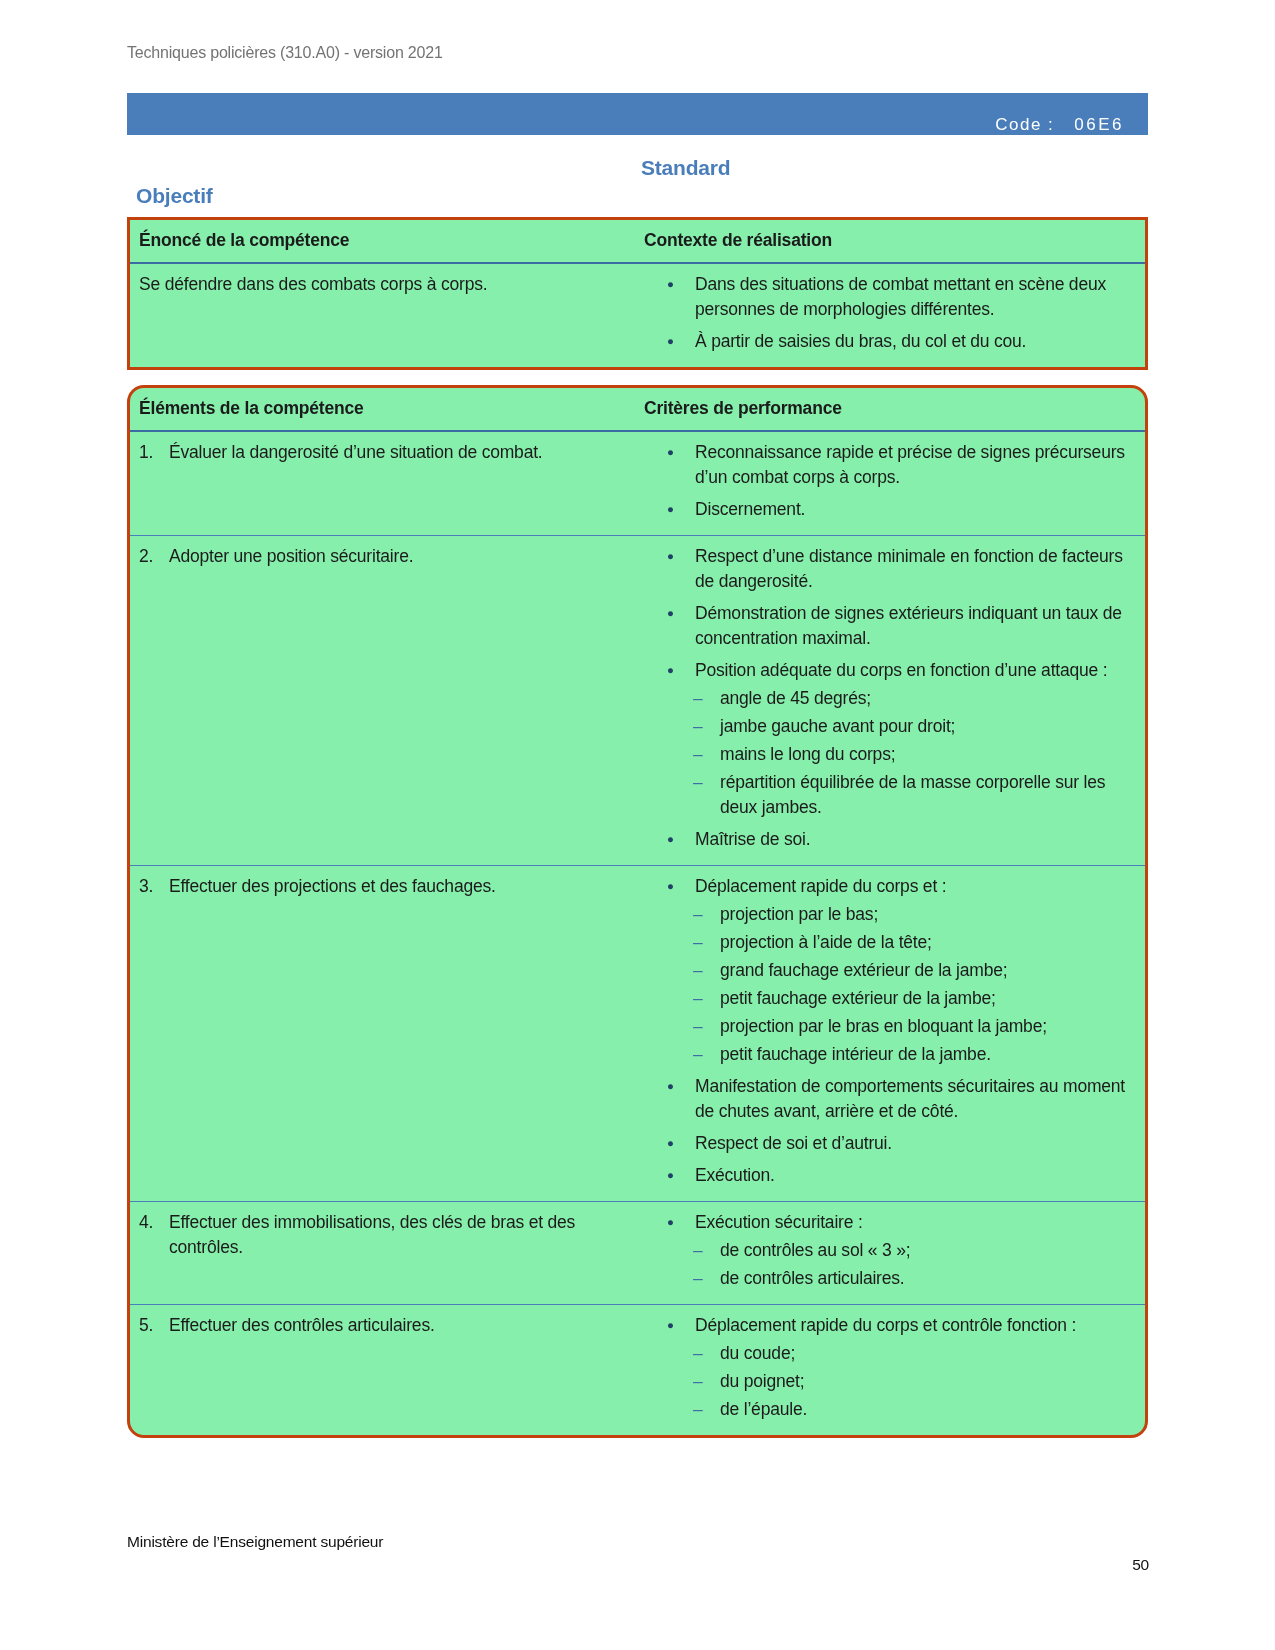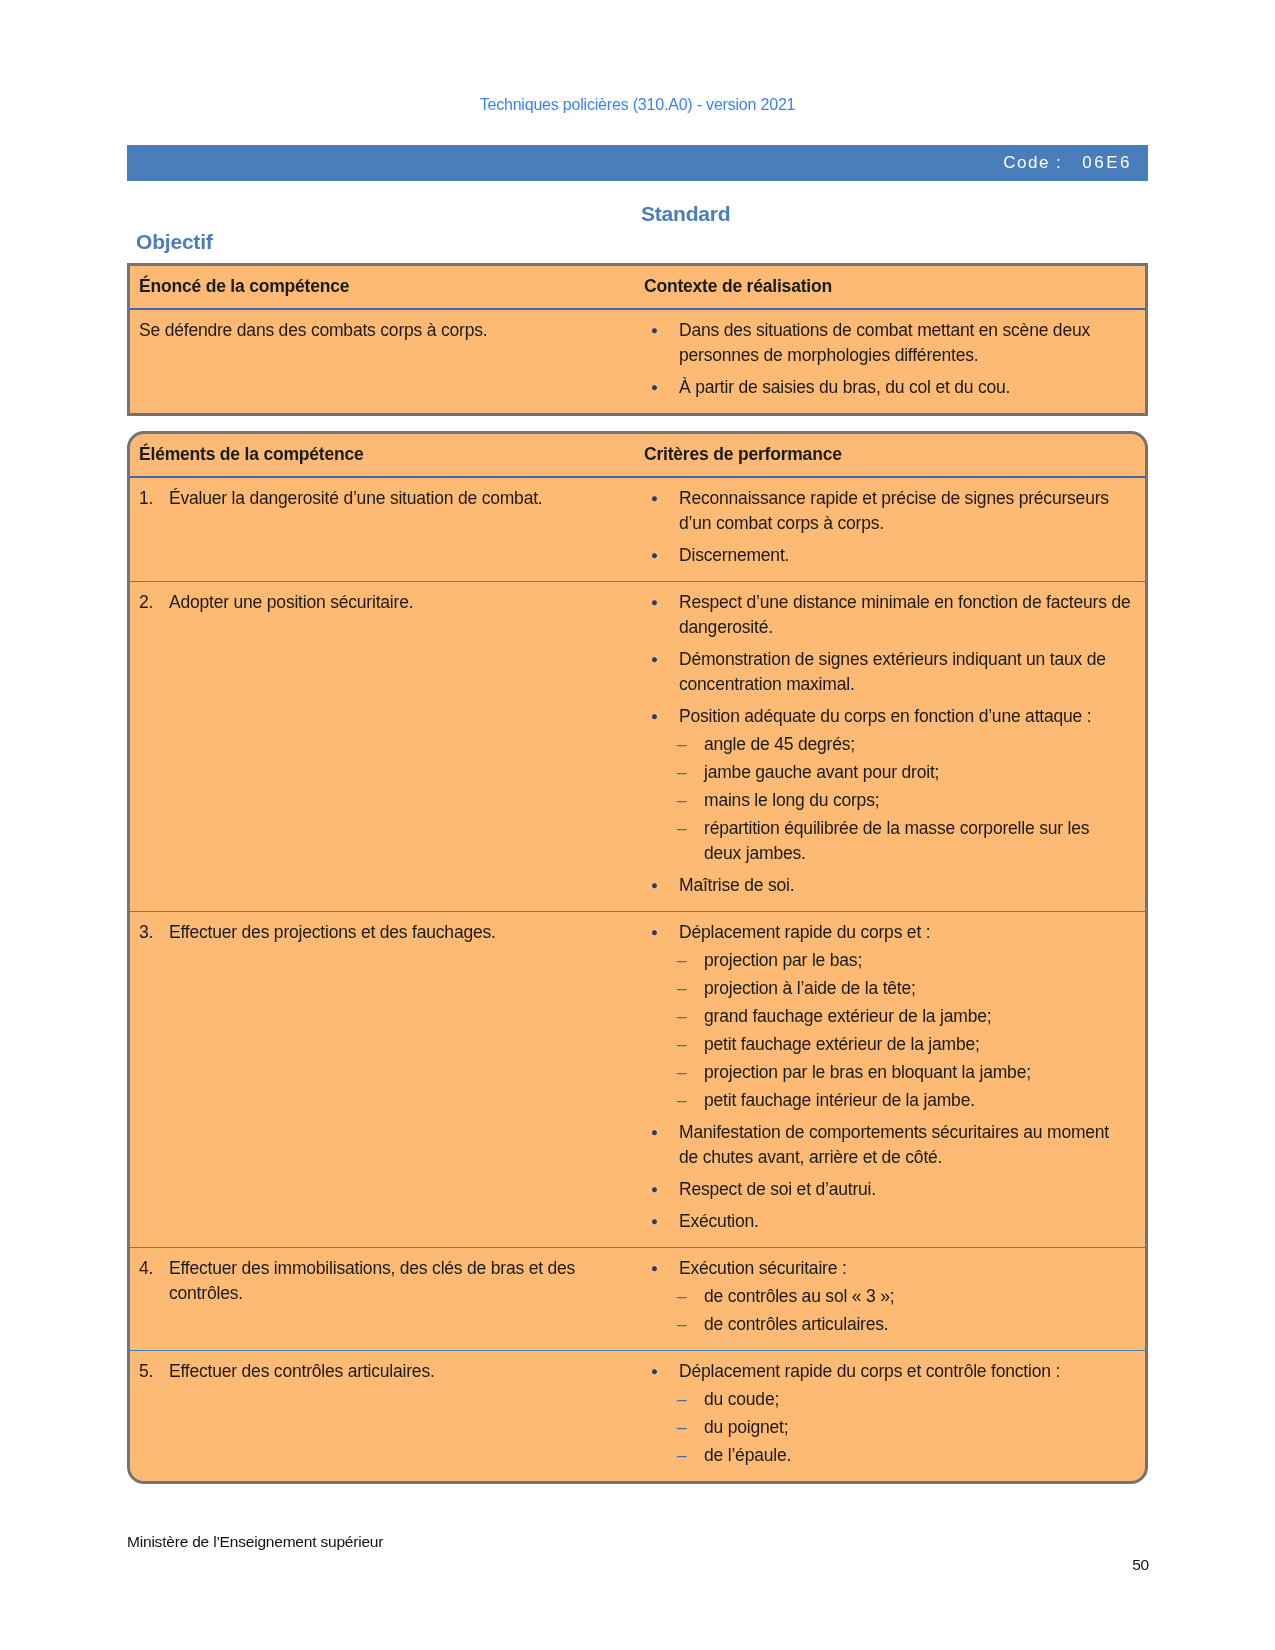--- a/index.html
+++ b/index.html
@@ -4,42 +4,42 @@
 <style>
   html, body { margin:0; padding:0; background:#ffffff; }
   .page {
     position:relative; width:1275px; height:1650px;
     font-family:"Liberation Sans", sans-serif;
     color:#1b1b1b; background:#ffffff; overflow:hidden;
     letter-spacing:-0.2px;
   }
   .content { position:absolute; left:127px; top:0; width:1021px; }
 
-  .running-head { padding-top:96px; font-size:16px; color:#3b82f6;text-align:center; }
+  .running-head { padding-top:44px; font-size:16px; color:#737373; }
 
   .code-bar {
-    margin-top:31px; height:36px; background:#4a7ebb; color:#ffffff;
-    display:flex; align-items:center; justify-content:flex-end;
-    font-size:17px; letter-spacing:1.5px; padding-right:16px; box-sizing:border-box;
+    margin-top:31px; height:42px; background:#4a7ebb; color:#ffffff;
+    display:flex; align-items:flex-end; justify-content:flex-end;
+    font-size:17px; letter-spacing:1.5px; padding-right:24px; box-sizing:border-box;
   }
   .code-bar .code-val { margin-left:20px; letter-spacing:2.5px; }
 
   .col-heads { display:flex; margin-top:21px; }
   .col-head { font-size:21px; font-weight:bold; color:#4a7ebb; }
   .col-head.obj { width:508px; padding-left:9px; box-sizing:border-box;margin-top:28px; }
   .col-head.std { padding-left:6px; }
 
-  .tbl { border:3px solid #737373; margin-top:9px; background:#fdba74; }
+  .tbl { border:3px solid #c2410c; margin-top:9px; background:#86efac; }
   .tbl.second { margin-top:15px;border-radius:17px; }
   .tbl-header { display:flex; border-bottom:2px solid #3c6ca3; }
   .tbl-header .hcell { font-size:17.5px; font-weight:bold; padding:10px 8px 11px 9px; box-sizing:border-box; }
   .hcell.left { width:508px; flex:0 0 508px; }
   .hcell.right { flex:1; padding-left:6px; }
 
-  .tbl-row { display:flex; }
+  .tbl-row { display:flex;gap:16px; }
   .tbl-row + .tbl-row { border-top:1.5px solid #4a7ebb; }
   .cell { box-sizing:border-box; font-size:17.5px; line-height:25px; }
   .cell.left  { width:508px; flex:0 0 508px; padding:8px 14px 14px 9px; }
   .cell.right { flex:1; padding:6px 14px 13px 0; }
 
   .numbered { display:flex; }
   .numbered .num { flex:0 0 30px; }
   .numbered .tx { flex:1; }
 
   .crit-item { display:flex; }

